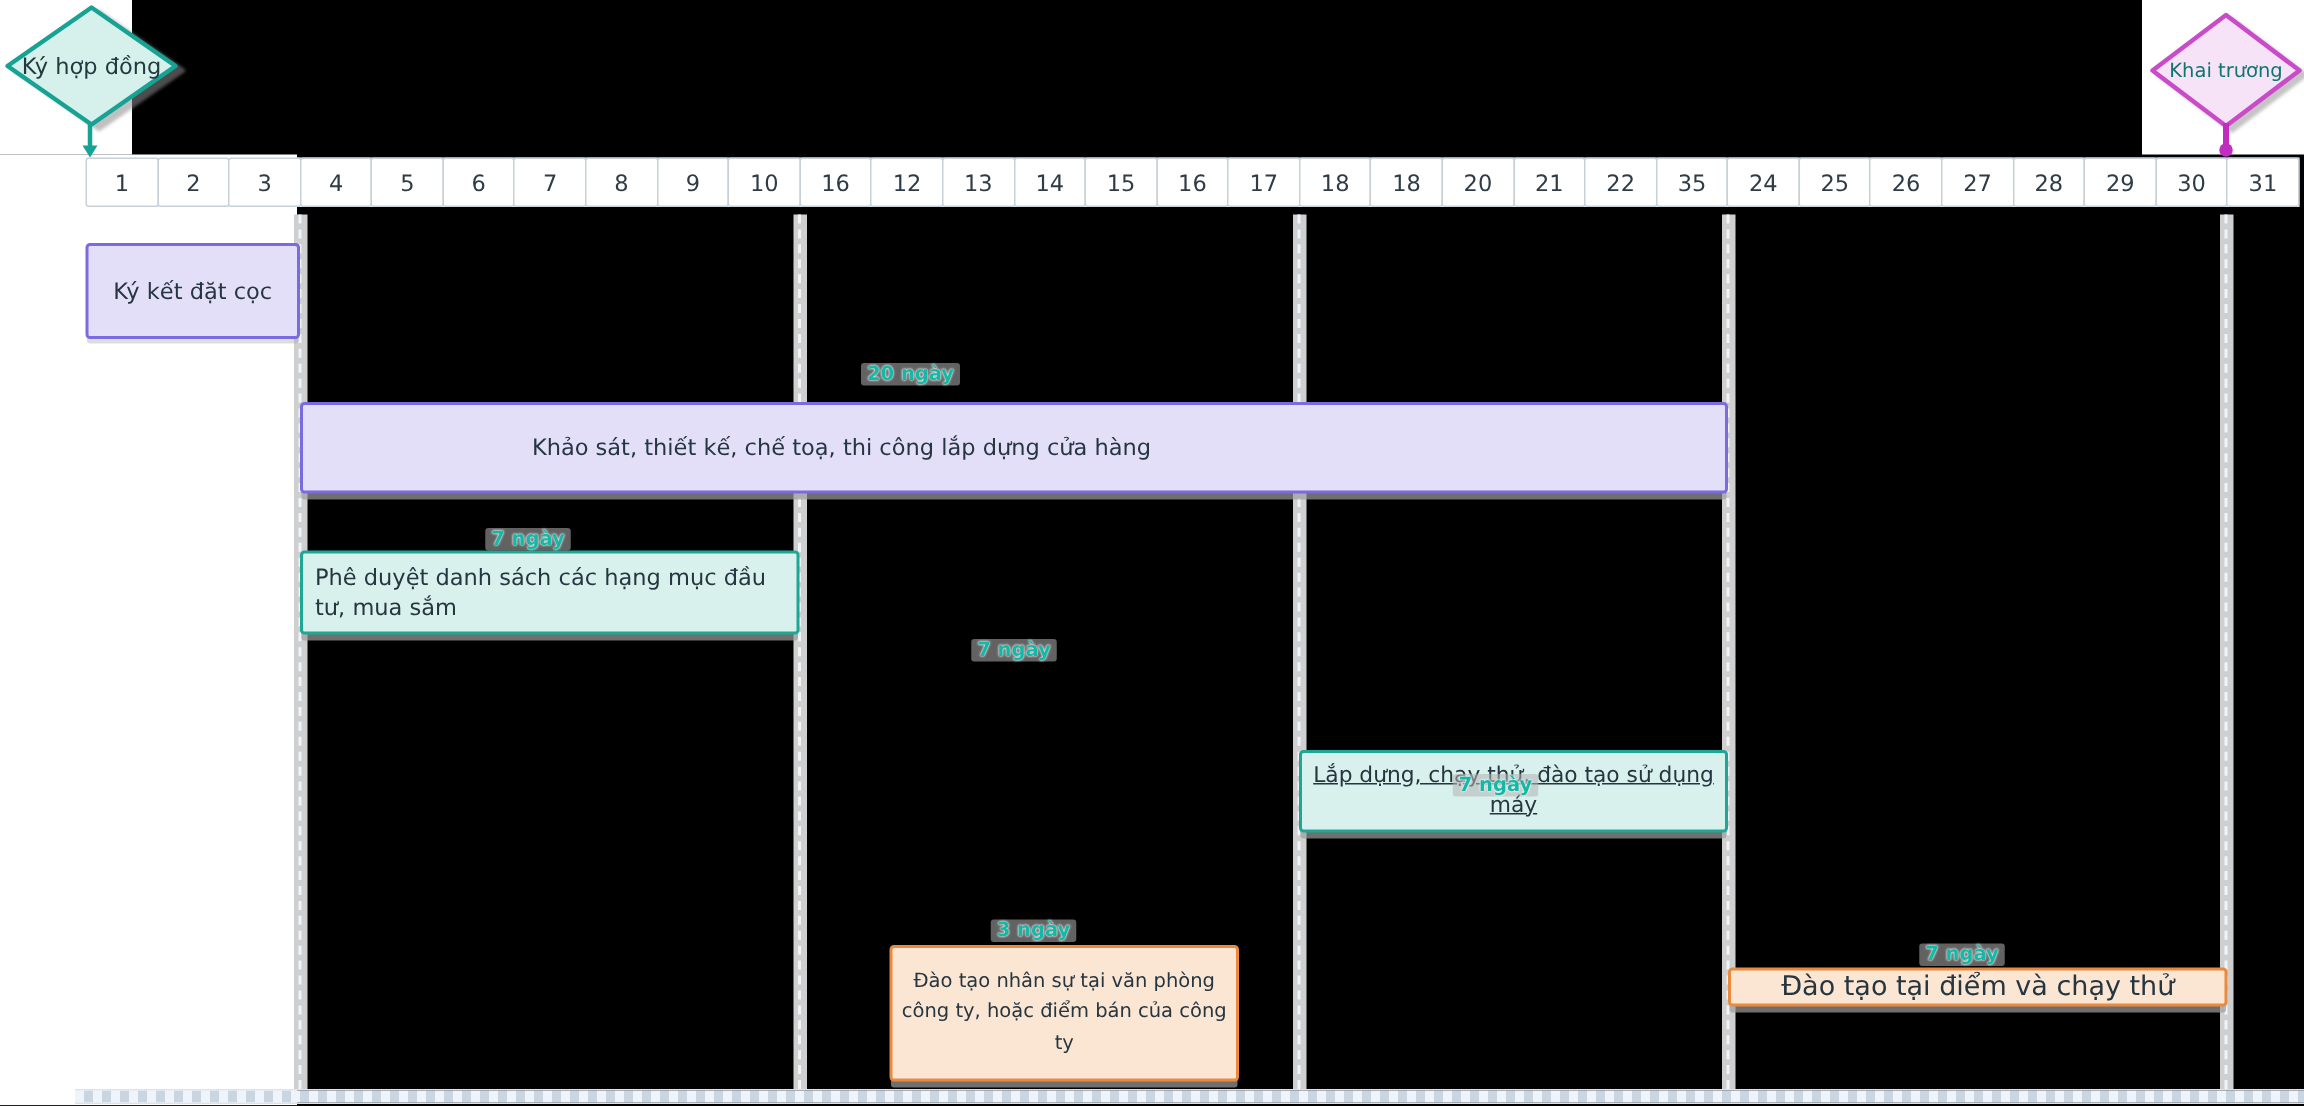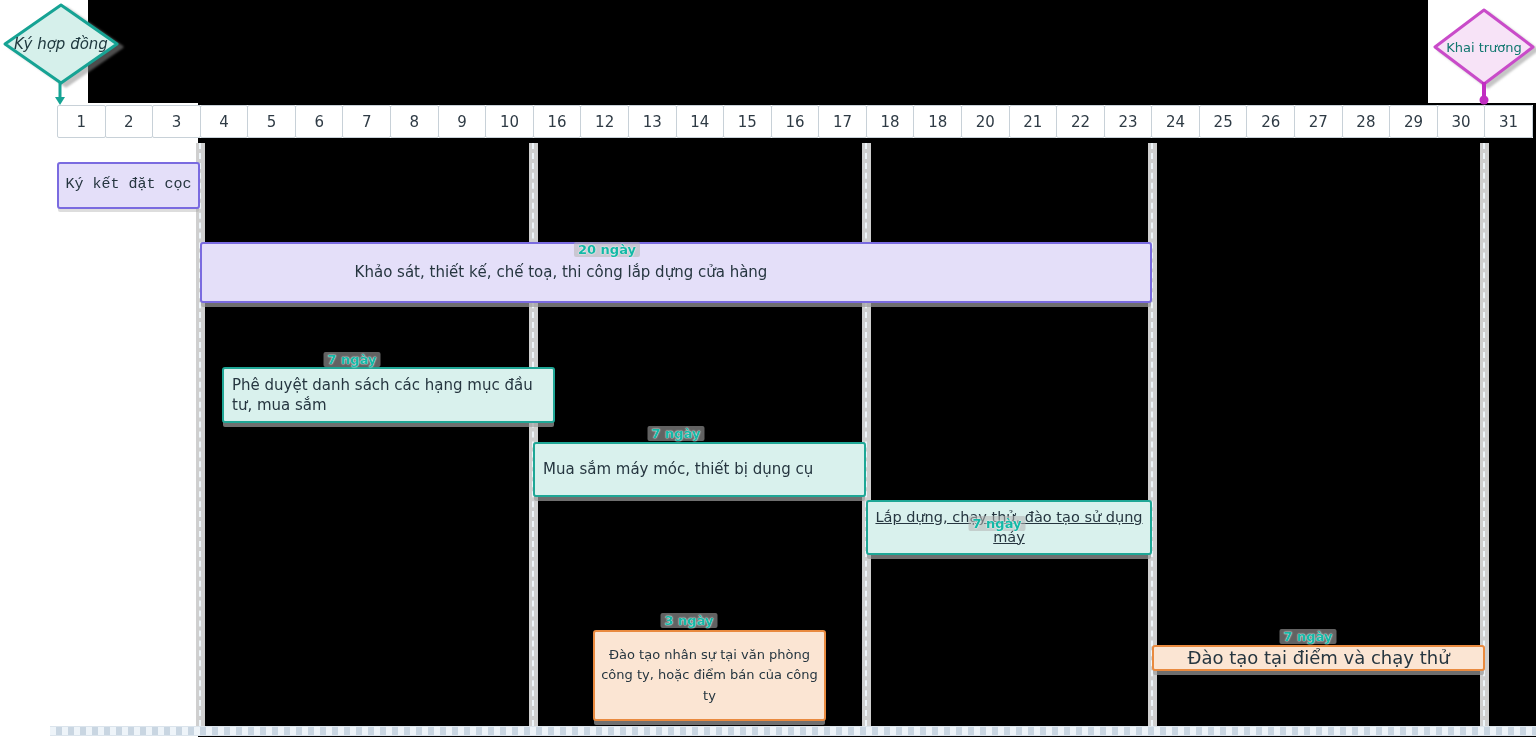--- a/index.html
+++ b/index.html
@@ -35,42 +35,42 @@
   
   .bar{
     position:absolute;box-sizing:border-box;border:2px solid;border-radius:3px;
     display:flex;align-items:center;font-size:15px;line-height:1.35;
     color:#263640;z-index:3;box-shadow:0 5px 0 -1px rgba(158,158,158,.7);
   }
   .bar.purple{border-color:#7a6be0;background:#e4dff9;}
   .bar.teal{border-color:#1fa796;background:#d9f1ed;}
   .bar.orange{border-color:#e98a3f;background:#fbe5d3;}
   .bar.center{justify-content:center;text-align:center;}
-  #bar-deposit{left:57px;top:162px;width:143px;height:47px;box-shadow:0 4px 0 -1px rgba(158,158,158,.35);font-family:Liberation Mono, monospace;}
-  #bar-survey{left:200px;top:242px;width:952px;height:61px;padding-right:230px;}
-  #bar-approve{left:200px;top:367px;width:333px;height:56px;padding:0 20px 0 8px;align-items:center;margin-left:22px;}
+  #bar-deposit{left:57px;top:162px;width:143px;height:64px;box-shadow:0 4px 0 -1px rgba(158,158,158,.35);}
+  #bar-survey{left:200px;top:268px;width:952px;height:61px;padding-right:230px;}
+  #bar-approve{left:200px;top:367px;width:333px;height:56px;padding:0 20px 0 8px;align-items:center;}
   #bar-purchase{left:533px;top:442px;width:333px;height:55px;padding-left:8px;}
   #bar-install{left:866px;top:500px;width:286px;height:55px;font-size:14.5px;text-decoration:underline;}
   #box-hq-training{left:593px;top:630px;width:233px;height:91px;font-size:13px;padding:2px 4px;line-height:1.55;}
   #bar-onsite{left:1152px;top:645px;width:333px;height:26px;font-size:18px;}
   
   .dur-label{
     position:absolute;transform:translateX(-50%);z-index:4;
     font-size:13px;font-weight:bold;color:#14b8a6;white-space:nowrap;
     background:rgba(178,178,178,.55);padding:0 4px;border-radius:2px;
     text-shadow:0 0 2px rgba(255,255,255,.95),0 0 1px rgba(255,255,255,.95);
   }
   
   .milestone{position:absolute;z-index:5;}
   .milestone svg{display:block;}
   .milestone .dia-label{
     position:absolute;inset:0;display:flex;align-items:center;justify-content:center;
     color:#203a40;
   }
-  #milestone-start .dia-label{font-size:15px;font-style:italic;}
+  #milestone-start .dia-label{font-size:15px;}
   #milestone-end .dia-label{font-size:13px;color:#0f766e;}
   .connector{position:absolute;z-index:5;}
 </style>
 </head>
 <body>
 
 <div id="stage">
 
   <div class="white-area" style="left:0;top:0;width:88px;height:103px;"></div>
   <div class="white-area" style="left:1428px;top:0;width:108px;height:103px;"></div>
@@ -92,21 +92,21 @@
       <div class="day-cell">13</div>
       <div class="day-cell">14</div>
       <div class="day-cell">15</div>
       <div class="day-cell">16</div>
       <div class="day-cell">17</div>
       <div class="day-cell">18</div>
       <div class="day-cell">18</div>
       <div class="day-cell">20</div>
       <div class="day-cell">21</div>
       <div class="day-cell">22</div>
-      <div class="day-cell">23</div>
+      <div class="day-cell">35</div>
       <div class="day-cell">24</div>
       <div class="day-cell">25</div>
       <div class="day-cell">26</div>
       <div class="day-cell">27</div>
       <div class="day-cell">28</div>
       <div class="day-cell">29</div>
       <div class="day-cell">30</div>
       <div class="day-cell">31</div>
     </div>
 
@@ -125,23 +125,20 @@
   <div class="bar purple center" id="bar-survey">
     <span style="width:100%;text-align:center;">Khảo sát, thiết kế, chế toạ, thi công lắp dựng cửa hàng</span>
   </div>
 
   <div class="dur-label" style="left:352px;top:352px;">7 ngày</div>
   <div class="bar teal" id="bar-approve">
     <span>Phê duyệt danh sách các hạng mục đầu tư, mua sắm</span>
   </div>
 
   <div class="dur-label" style="left:676px;top:426px;">7 ngày</div>
-  <div class="bar teal" id="bar-purchase">
-    <span>Mua sắm máy móc, thiết bị dụng cụ</span>
-  </div>
 
   <div class="dur-label" style="left:997px;top:516px;">7 ngày</div>
   <div class="bar teal center" id="bar-install">
     <span>Lắp dựng, chạy thử, đào tạo sử dụng máy</span>
   </div>
 
   <div class="dur-label" style="left:689px;top:613px;">3 ngày</div>
   <div class="bar orange center" id="box-hq-training">
     <span>Đào tạo nhân sự tại văn phòng công  ty, hoặc điểm bán của công ty</span>
   </div>

